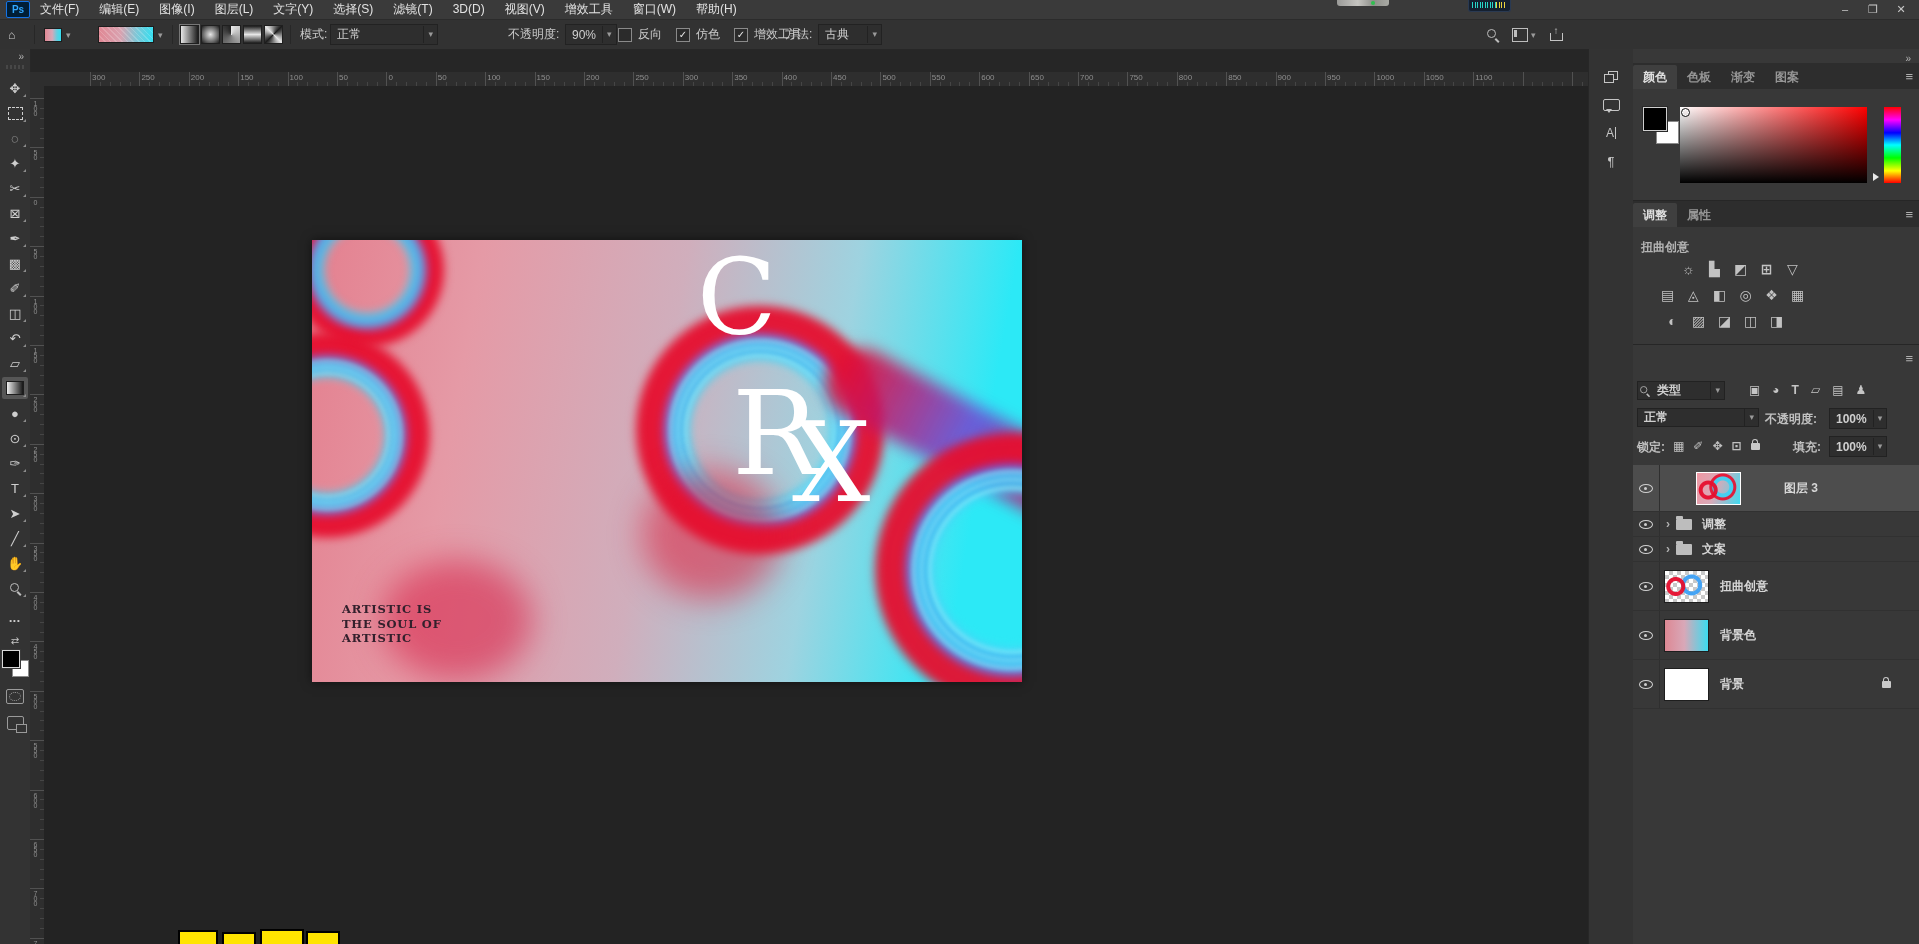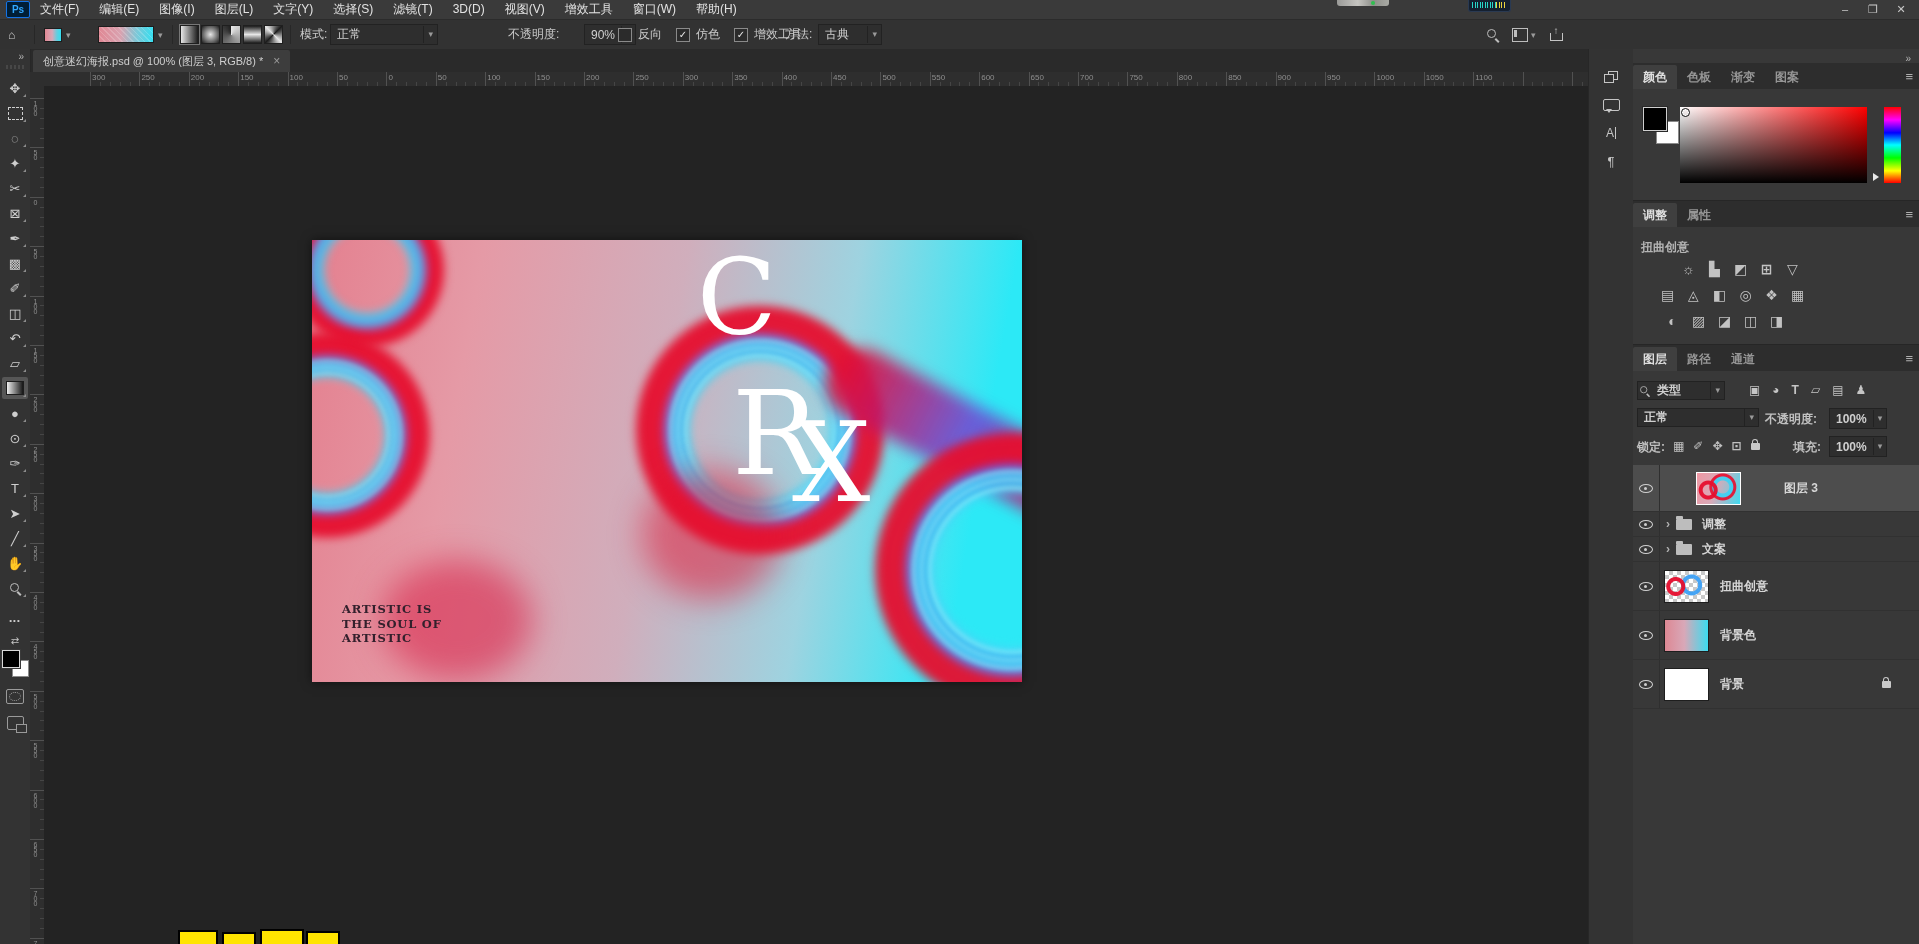--- a/index.html
+++ b/index.html
@@ -259,21 +259,21 @@
       </div>
     <div class="vsep" style="left:290px;"></div>
     <div class="ob" style="left:300px;">模式:</div>
     <div class="ob" style="left:330px;">
       <span class="select" style="width:106px;">
           <span class="val">正常</span>
           <span class="chev" style="margin-left:auto;">▾</span>
         </span>
     </div>
     <div class="ob" style="left:508px;">不透明度:</div>
-    <div class="ob" style="left:565px;margin-left:19px;">
+    <div class="ob" style="left:565px;">
       <span class="select">
           <span class="val">90%</span>
           <span class="chev">▾</span>
         </span>
     </div>
     <div class="ob" style="left:618px;gap:14px;" id="ob-checks">
         <span style="display: inline-flex; align-items: center;">
           <span class="cbox"></span>
           <span>反向</span>
         </span>
@@ -298,26 +298,20 @@
       </div>
     <div class="ob" style="left:1512px;gap:3px;">
       <span class="panelbox"></span>
       <span style="font-size:9px;color:#9a9a9a;">▾</span>
     </div>
     <div class="ob" style="left:1550px;">
         <span class="share"></span>
       </div>
   </div>
 
-  <div id="tabbar">
-    <div id="doc-tab">
-      <span>创意迷幻海报.psd @ 100% (图层 3, RGB/8) *</span>
-      <span class="close">×</span>
-    </div>
-  </div>
 
   <div id="toolbar">
     <div id="tool-collapse">»</div>
     <div id="tool-grip"></div>
     <div id="tool-list" style="display:flex;flex-direction:column;align-items:center;">
         <div class="tool">
           <span>✥</span>
           <span class="corner"></span>
         </div>
         <div class="tool">
@@ -557,25 +551,20 @@
       <div class="adj-row" style="left:31px;top:112px;" id="adj-row2">
           <span>◐</span>
           <span>▨</span>
           <span>◪</span>
           <span>◫</span>
           <span>◨</span>
         </div>
     </div>
 
     <div class="panel" id="panel-layers">
-      <div class="tabstrip" id="layers-tabs">
-          <span class="ptab active">图层</span>
-          <span class="ptab">路径</span>
-          <span class="ptab">通道</span>
-        </div>
       <div class="pmenu" style="top:6px;">≡</div>
 
       <div id="lp-filter">
         <span class="select">
           <span class="mag" style="transform:scale(.8);"></span>
           <span class="val">类型</span>
           <span class="chev" style="margin-left:auto;">▾</span>
         </span>
         <div id="lp-ficons">
             <span>▣</span>

